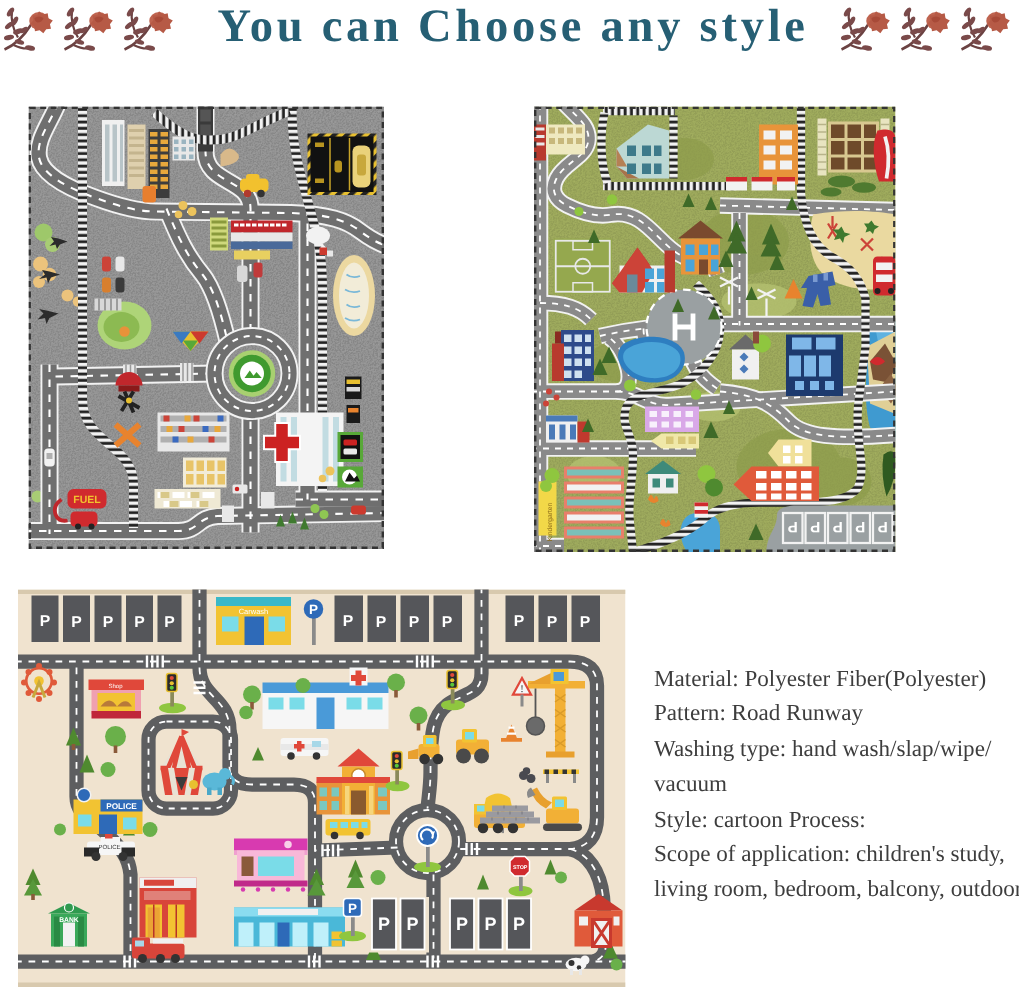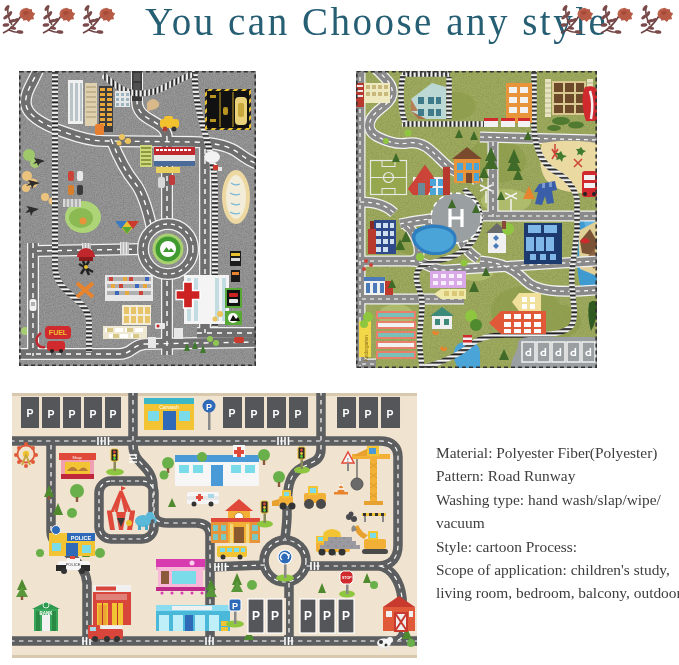--- a/index.html
+++ b/index.html
@@ -1,17 +1,17 @@
 <!DOCTYPE html>
 <html><head>
 <meta charset="utf-8">
 <style>
 html,body{margin:0;padding:0;background:#fff;width:679px;height:665px;overflow:hidden;}
 .abs{position:absolute;}
-#title{left:145px;top:-1px;font-family:"Liberation Serif",serif;font-weight:normal;font-size:39px;letter-spacing:2.5px;color:#265f74;white-space:nowrap;}
+#title{left:145px;top:-1px;font-family:"Liberation Serif",serif;font-weight:bold;font-size:31px;letter-spacing:2.5px;color:#265f74;white-space:nowrap;}
 #desc{left:436px;top:441px;font-family:"Liberation Serif",serif;font-size:15.4px;color:#3d3d3d;line-height:23.4px;white-space:nowrap;}
 </style>
 </head>
 <body>
 
 <div class="abs" id="title">You can Choose any style</div>
 
 <svg class="abs" style="left:0px;top:2px" width="116" height="34" viewBox="0 0 116 34">
 <defs>
 <g id="flw">

